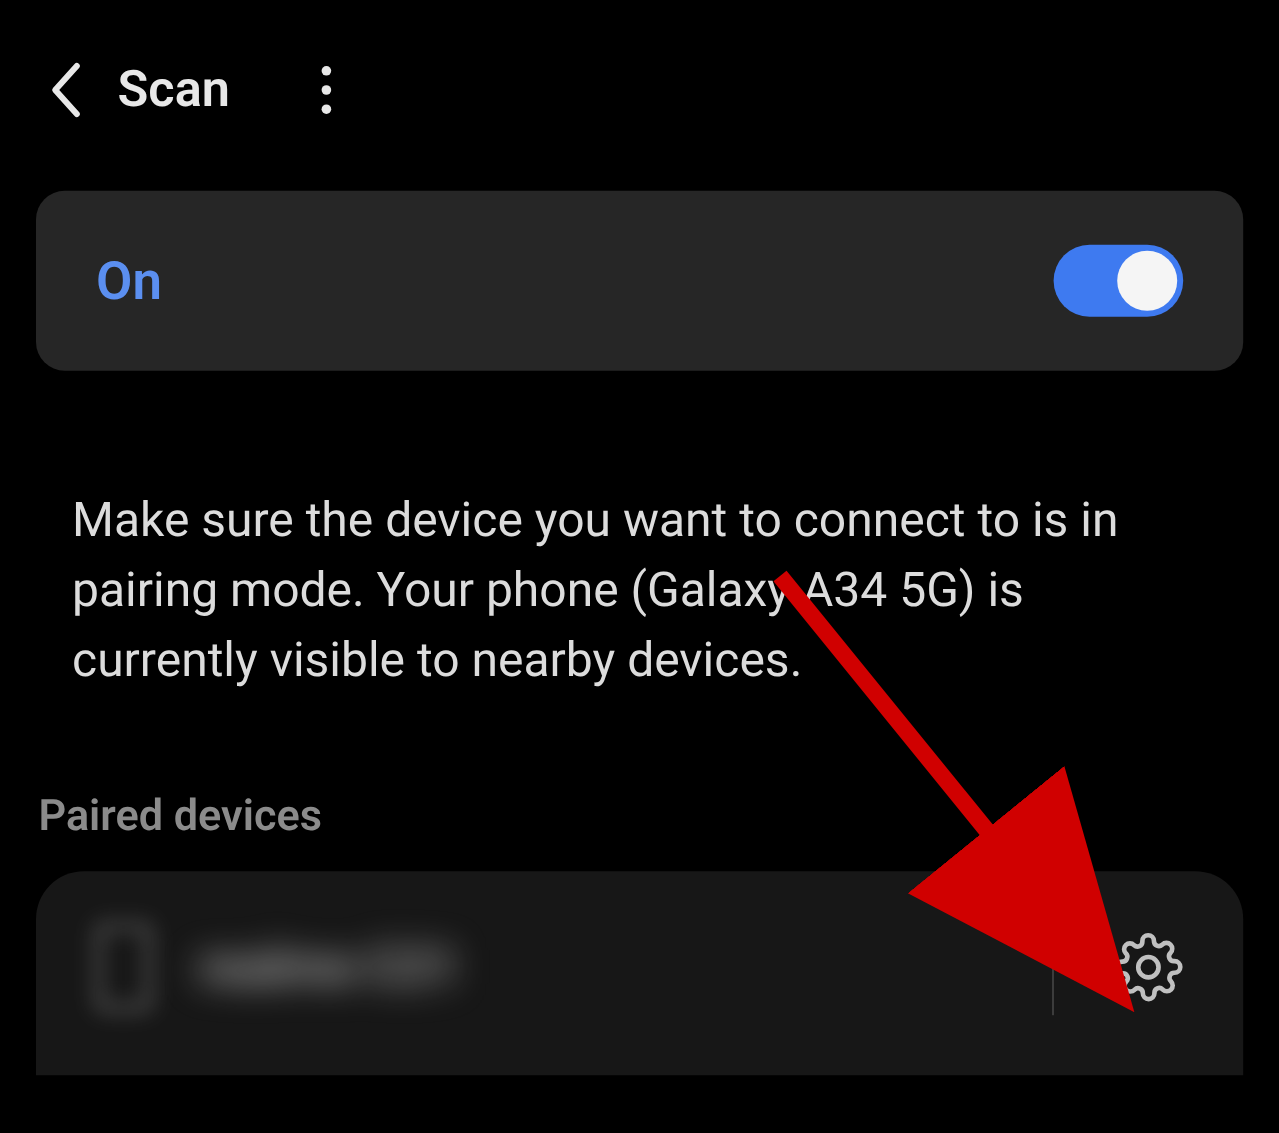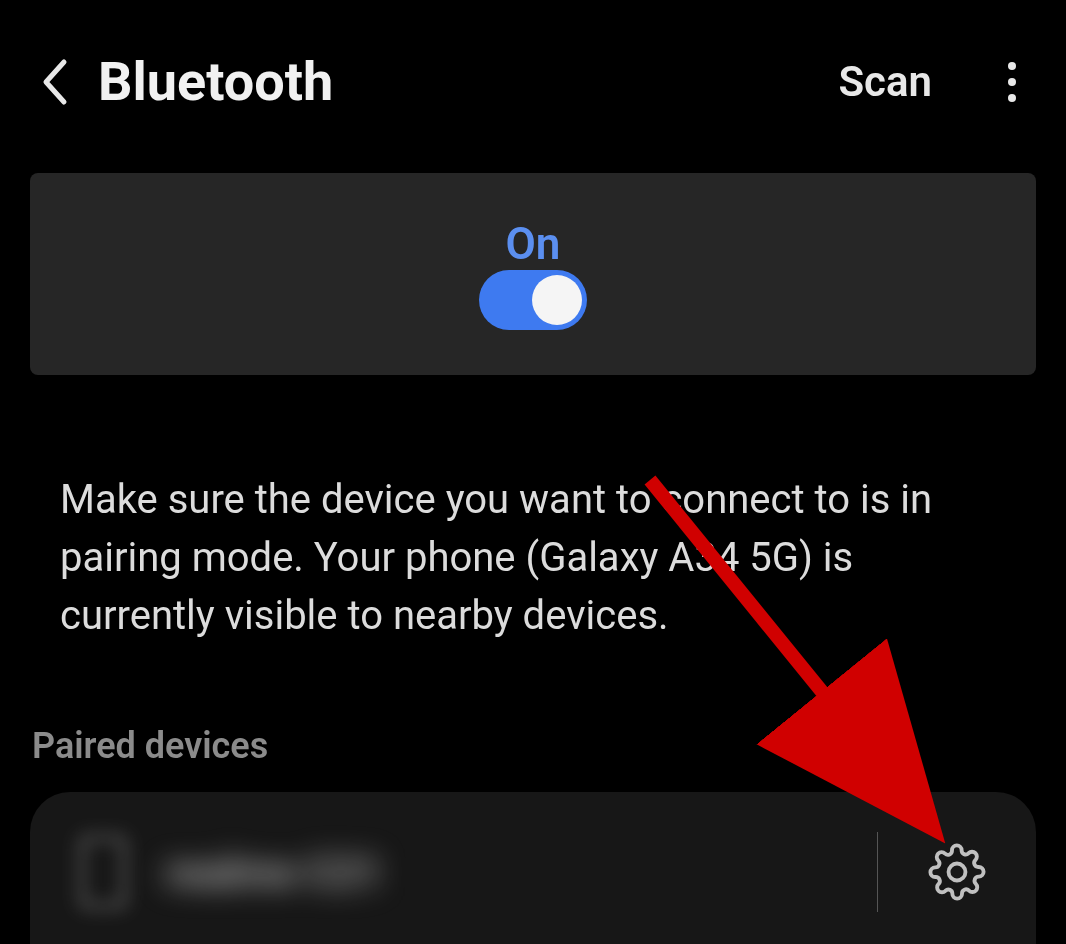--- a/index.html
+++ b/index.html
@@ -47,27 +47,26 @@
       padding-right: 10px;
     }
     .more-dot {
       width: 8px;
       height: 8px;
       background: #e8e8e8;
       border-radius: 50%;
     }
     .toggle-card {
       background: #262626;
-      border-radius: 8px;
+      border-radius: 24px;
       margin: 20px 30px 0 30px;
       padding: 45px 50px;
       display: flex;
       align-items: center;
       justify-content: space-between;
-      flex-direction: column;
     }
     .toggle-label {
       font-size: 44px;
       font-weight: 600;
       color: #5b8ff0;
     }
     .switch {
       width: 108px;
       height: 60px;
       background: #3e7af0;
@@ -144,21 +143,20 @@
   </style>
 </head>
 <body>
 
 <div class="header">
   <div class="back-btn">
     <svg width="28" height="48" viewBox="0 0 28 48">
       <polyline points="24,4 6,24 24,44" fill="none" stroke="#e8e8e8" stroke-width="5" stroke-linecap="round" stroke-linejoin="round"></polyline>
     </svg>
   </div>
-  <div class="page-title">Bluetooth</div>
   <div class="scan-btn">Scan</div>
   <div class="more-btn">
     <div class="more-dot"></div>
     <div class="more-dot"></div>
     <div class="more-dot"></div>
   </div>
 </div>
 
 <div class="toggle-card">
   <div class="toggle-label">On</div>

